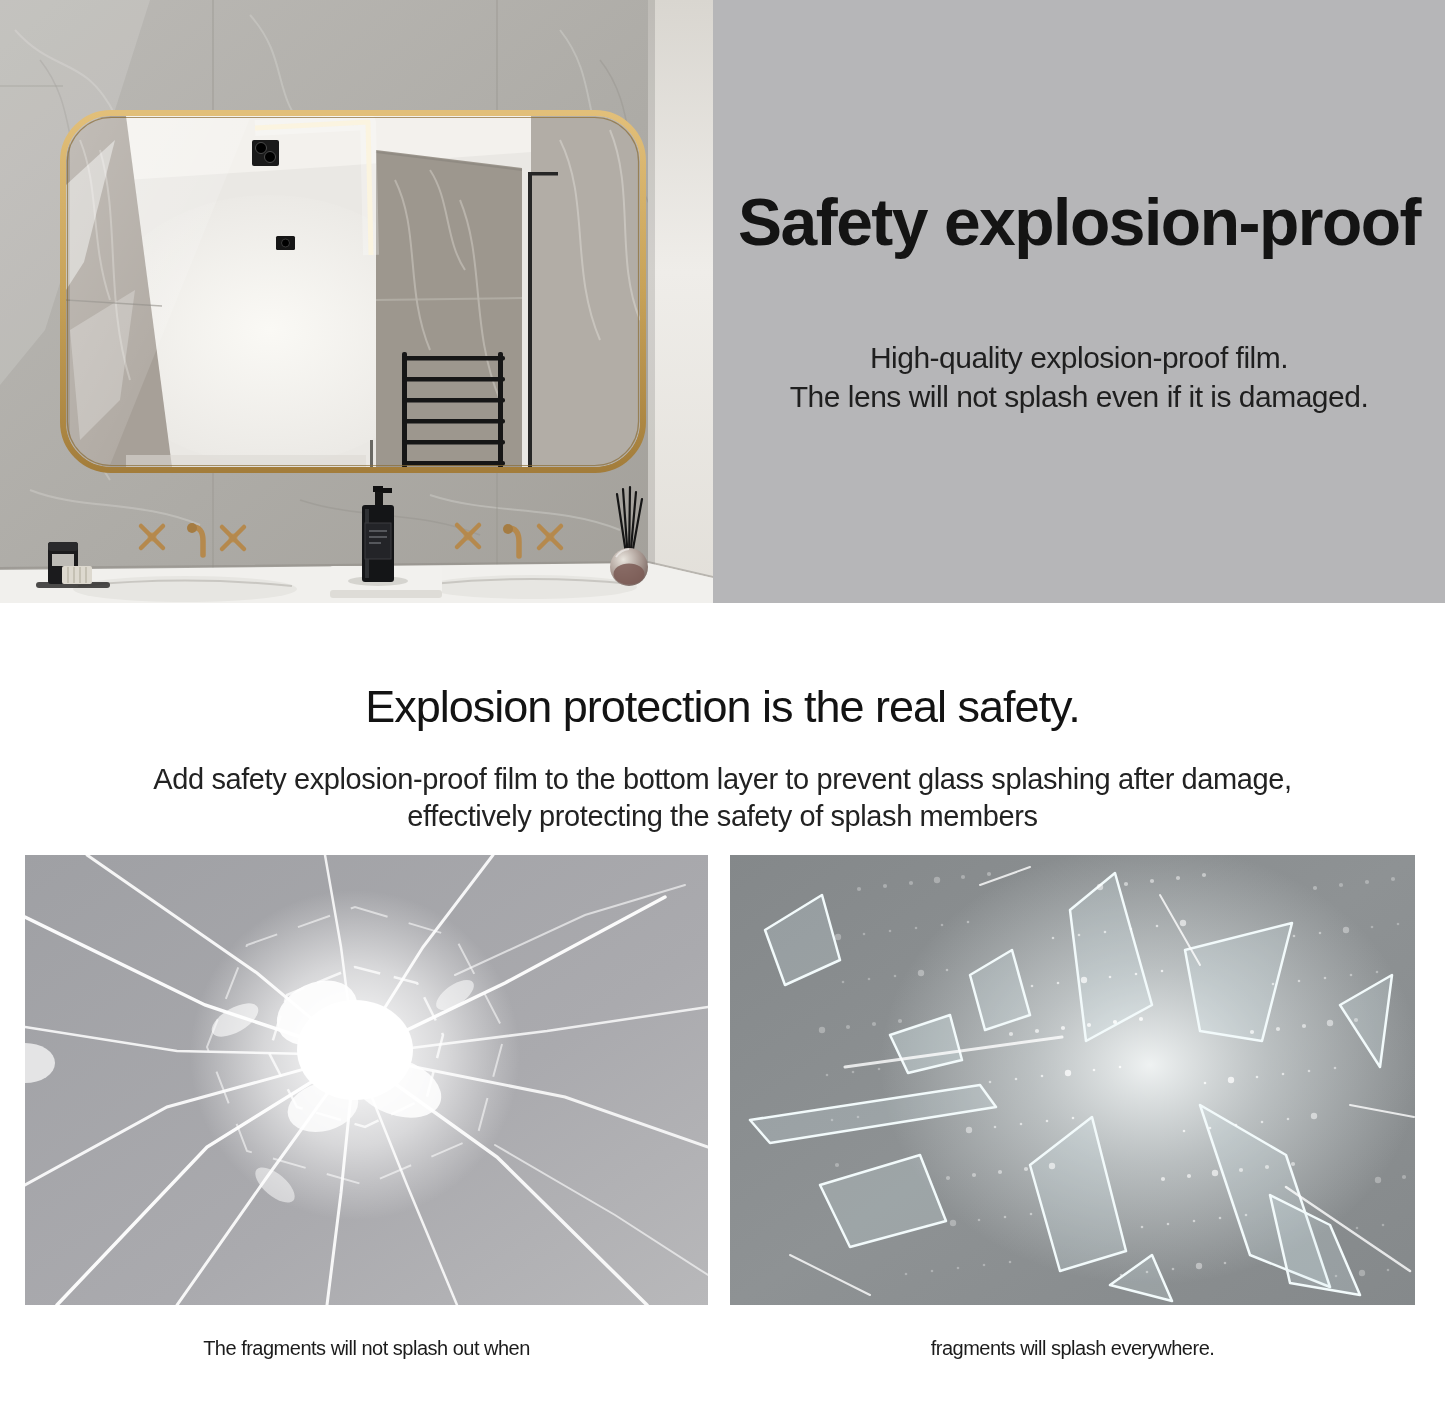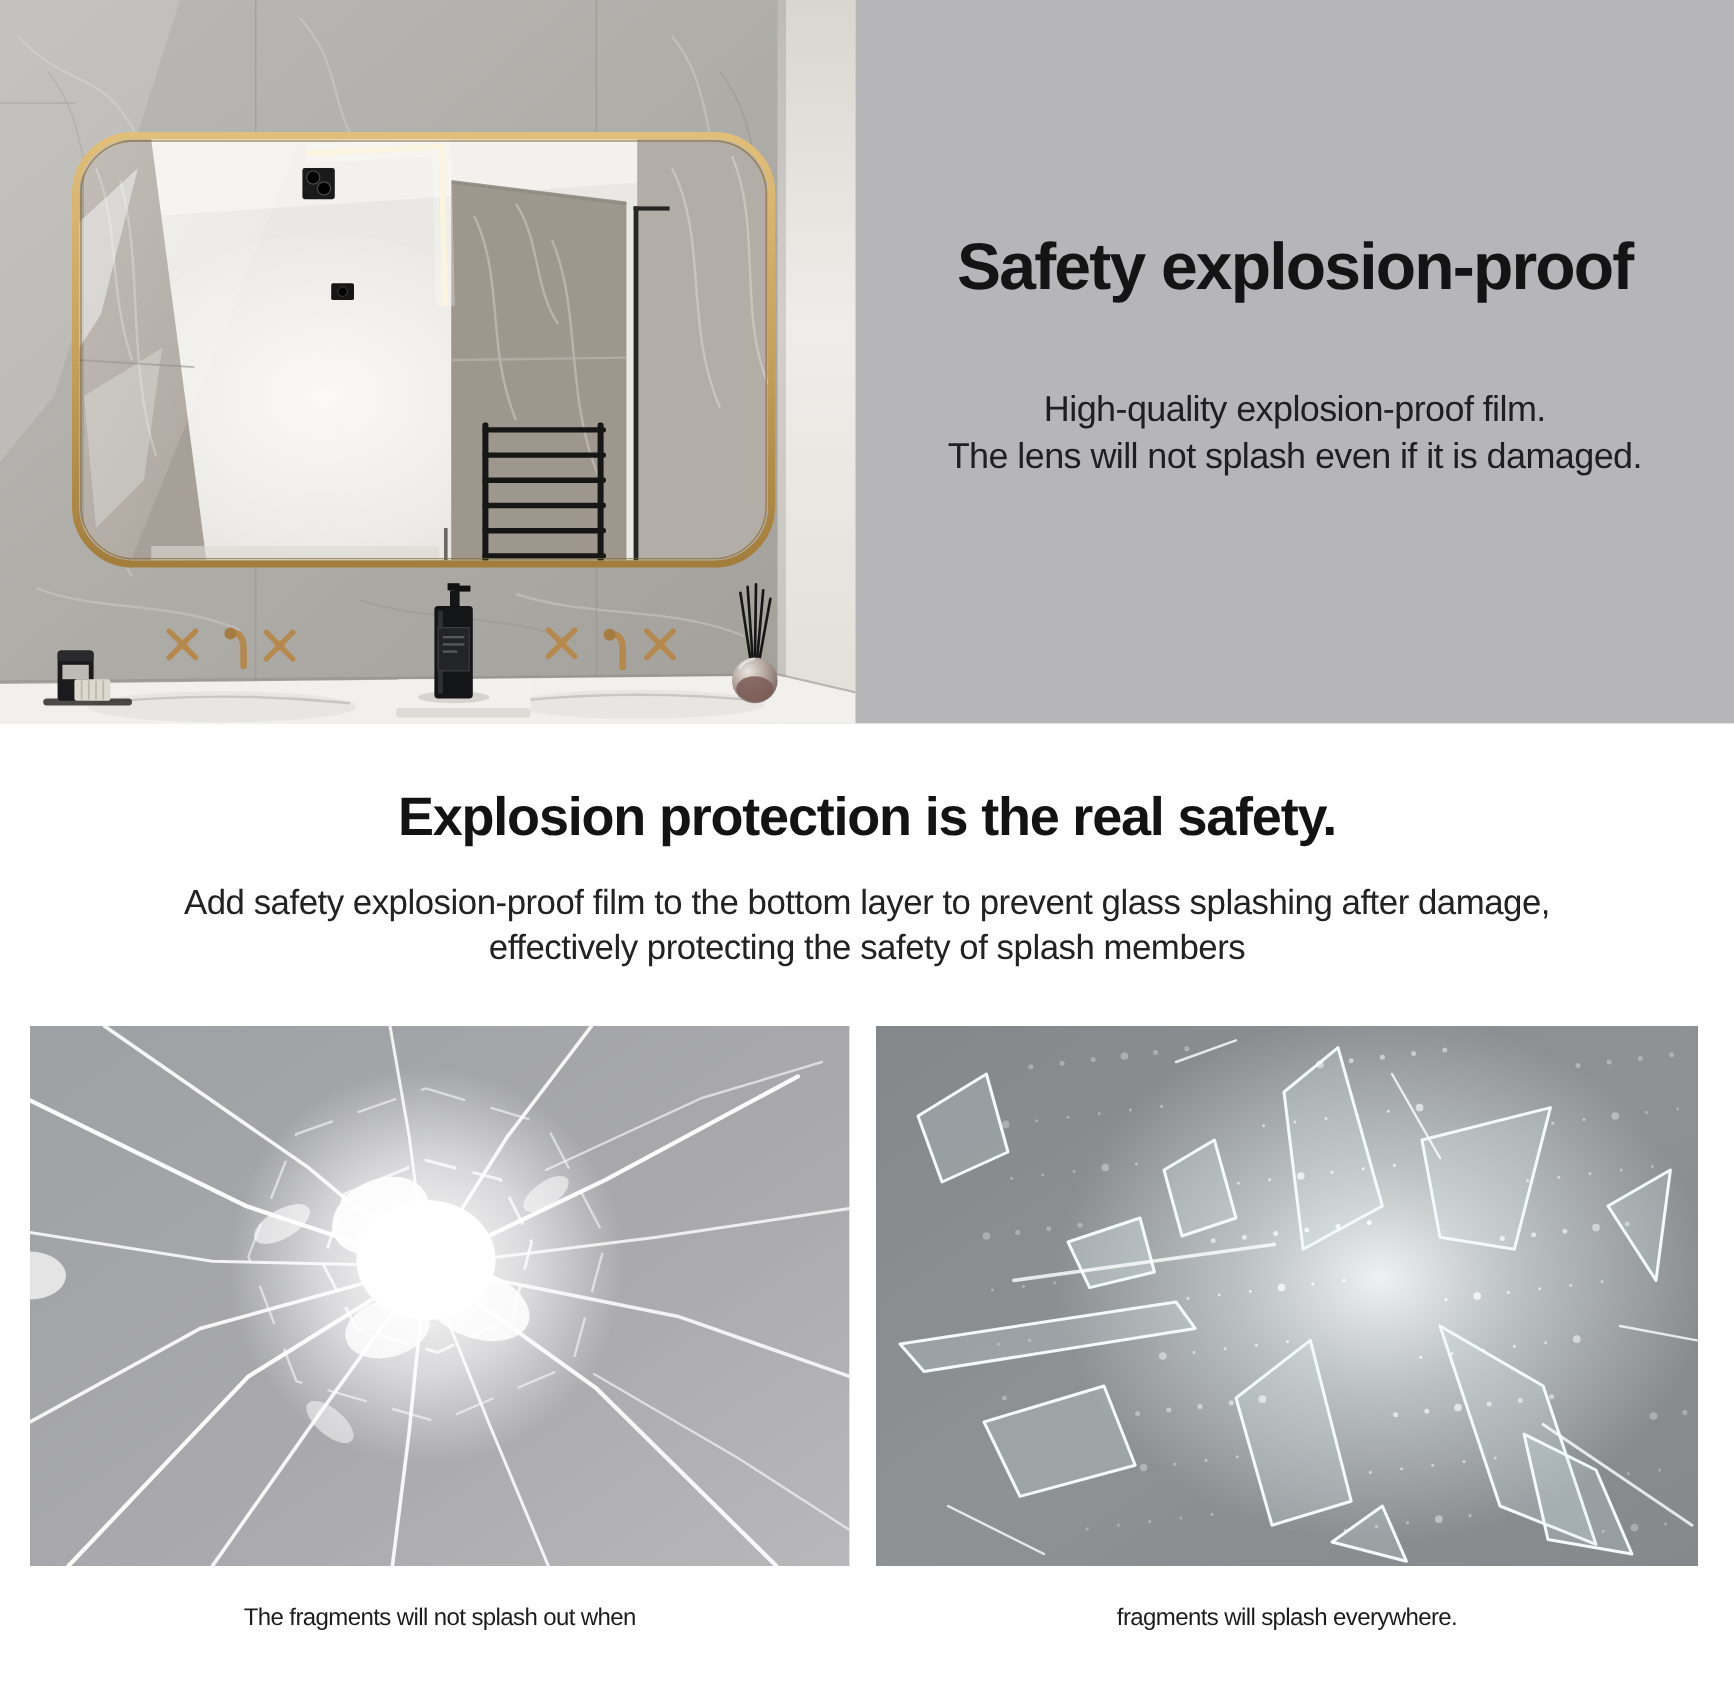--- a/index.html
+++ b/index.html
@@ -2,25 +2,25 @@
 <html><head>
 <meta charset="utf-8">
 <style>
   html,body{margin:0;padding:0;}
   body{width:1445px;height:1406px;background:#ffffff;font-family:"Liberation Sans",sans-serif;}
   #page{position:relative;width:1445px;height:1406px;overflow:hidden;background:#ffffff;}
   .abs{position:absolute;}
   
   #hero-photo{left:0;top:0;width:713px;height:603px;}
   #hero-panel{left:713px;top:0;width:732px;height:603px;background:#b6b6b8;text-align:center;}
-  #hero-title{margin:0;padding-top:186px;font-size:55px;font-weight:bold;letter-spacing:-1.5px;color:#141414;line-height:72px;}
-  #hero-sub{margin:0;padding-top:64px;font-size:30px;line-height:39px;color:#1f1f1f;letter-spacing:-0.5px;}
+  #hero-title{margin:0;padding-top:186px;font-size:66px;font-weight:bold;letter-spacing:-1.5px;color:#141414;line-height:72px;}
+  #hero-sub{margin:16px;padding-top:64px;font-size:30px;line-height:39px;color:#1f1f1f;letter-spacing:-0.5px;}
   
   #mid{left:0;top:603px;width:1445px;height:252px;background:#ffffff;text-align:center;}
-  #mid-title{margin:0;padding-top:50px;font-size:45px;font-weight:bold;letter-spacing:-1px;color:#131313;line-height:56px;}
+  #mid-title{margin:0;padding-top:76px;font-size:45px;font-weight:normal;letter-spacing:-1px;color:#131313;line-height:56px;}
   #mid-body{margin:0;padding-top:26px;font-size:29px;line-height:37px;color:#222222;letter-spacing:-0.4px;}
   
   #cmp-left{left:25px;top:855px;width:683px;height:450px;}
   #cmp-right{left:730px;top:855px;width:685px;height:450px;}
   .caption{top:1330px;text-align:center;font-size:20px;line-height:36px;color:#1c1c1c;letter-spacing:-0.5px;}
   #cap-left{left:25px;width:683px;}
   #cap-right{left:730px;width:685px;}
   svg{display:block;}
 </style>
 </head>

